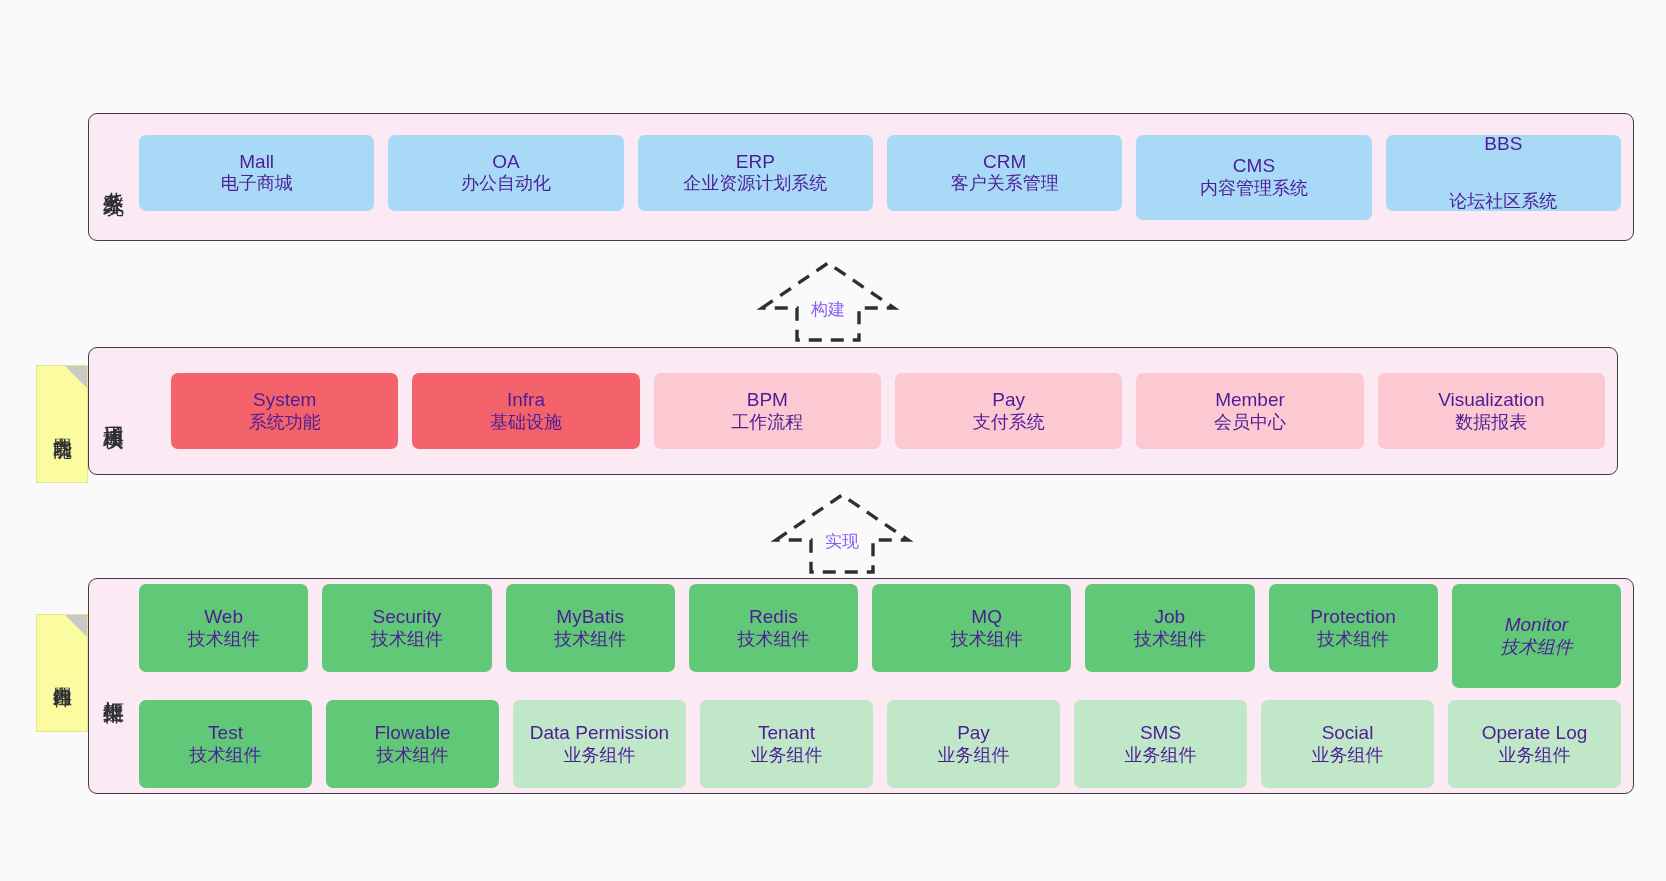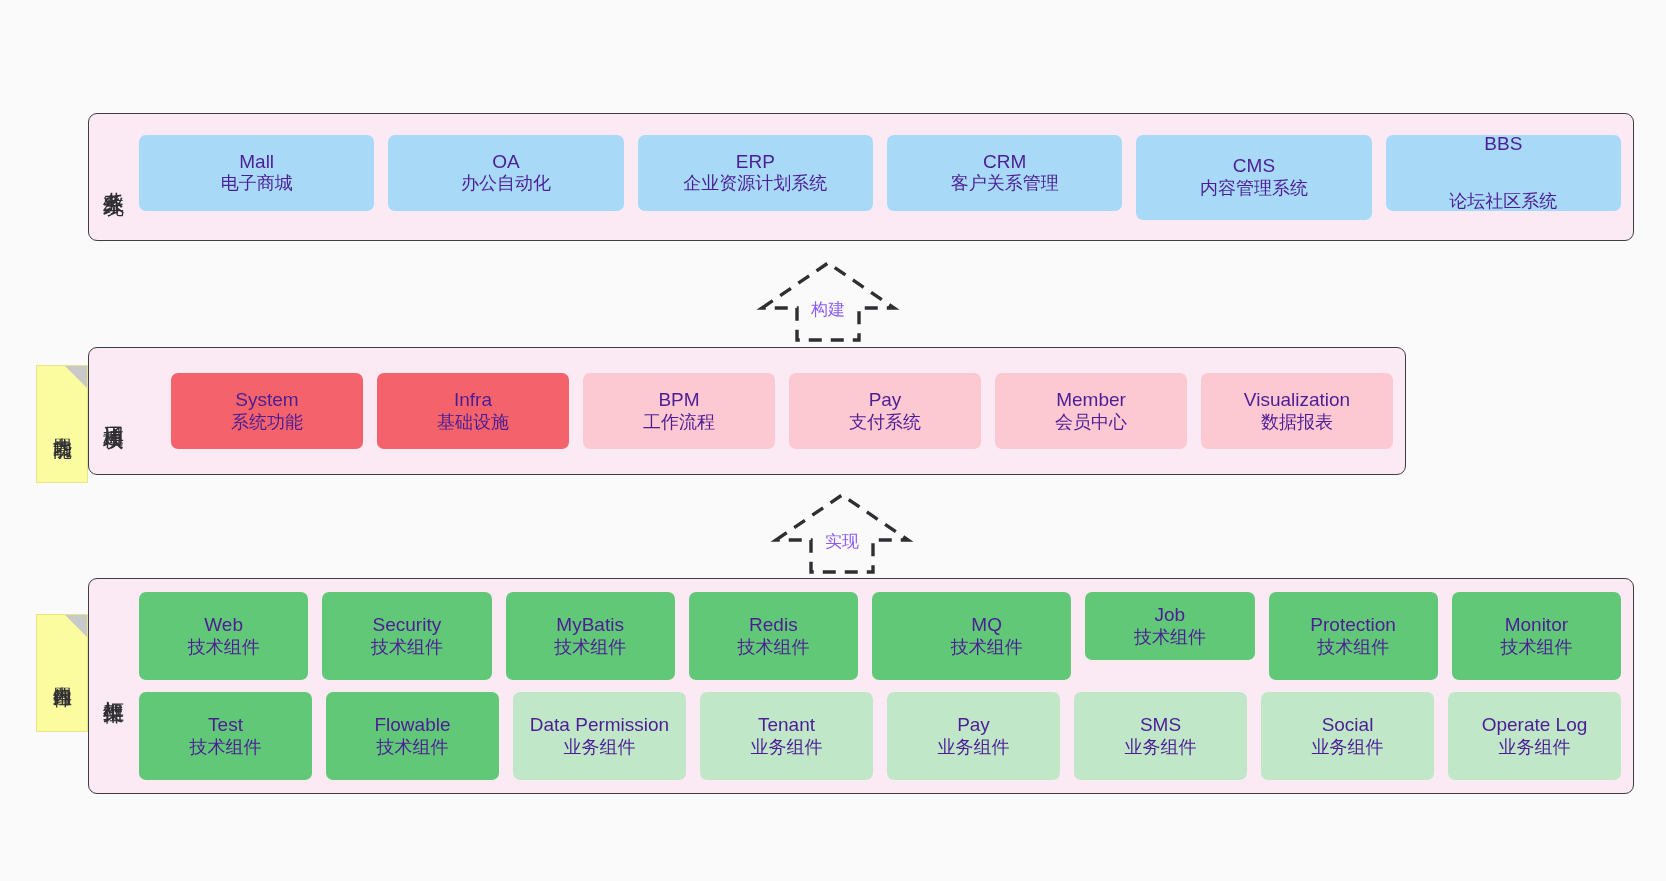--- a/index.html
+++ b/index.html
@@ -155,21 +155,21 @@
       <path d="M 4 50 L 70 5 L 136 50 L 101 50 L 101 82 L 39 82 L 39 50 Z" fill="#fafafa" stroke="#2f2f33" stroke-width="3.4" stroke-dasharray="13 9" stroke-linejoin="miter"></path>
     </svg>
     <div class="arrow-label" style="top:40px;">构建</div>
   </div>
 
   <div class="note" style="left:36px; top:365px; width:52px; height:118px;">
     <span class="fold"></span>
     <span>内置功能</span>
   </div>
 
-  <div class="layer" id="layer-common" style="left:88px; top:347px; width:1318px; height:128px;gap:32px;">
+  <div class="layer" id="layer-common" style="left:88px; top:347px; width:1530px; height:128px;gap:32px;">
     <div class="layer-title">通用模块</div>
     <div class="layer-body">
       <div class="row">
           <div class="cell c-red-strong" style="height: 76px;">
             <div class="t1">System</div>
             <div class="t2">系统功能</div>
           </div>
           <div class="cell c-red-strong" style="height: 76px;">
             <div class="t1">Infra</div>
             <div class="t2">基础设施</div>
@@ -223,29 +223,29 @@
             <div class="t2">技术组件</div>
           </div>
           <div class="cell c-green-dark" style="height: 88px;">
             <div class="t1">Redis</div>
             <div class="t2">技术组件</div>
           </div>
           <div class="cell c-green-dark" style="height: 88px; padding-left: 36px;">
             <div class="t1">MQ</div>
             <div class="t2">技术组件</div>
           </div>
-          <div class="cell c-green-dark" style="height: 68px;">
+          <div class="cell c-green-dark" style="height: 88px;">
             <div class="t1">Job</div>
             <div class="t2">技术组件</div>
           </div>
           <div class="cell c-green-dark" style="height: 88px;">
             <div class="t1">Protection</div>
             <div class="t2">技术组件</div>
           </div>
-          <div class="cell c-green-dark" style="height: 88px;">
+          <div class="cell c-green-dark" style="height: 104px; font-style: italic;">
             <div class="t1">Monitor</div>
             <div class="t2">技术组件</div>
           </div>
         </div>
       <div class="row">
           <div class="cell c-green-dark" style="height: 88px;">
             <div class="t1">Test</div>
             <div class="t2">技术组件</div>
           </div>
           <div class="cell c-green-dark" style="height: 88px;">

